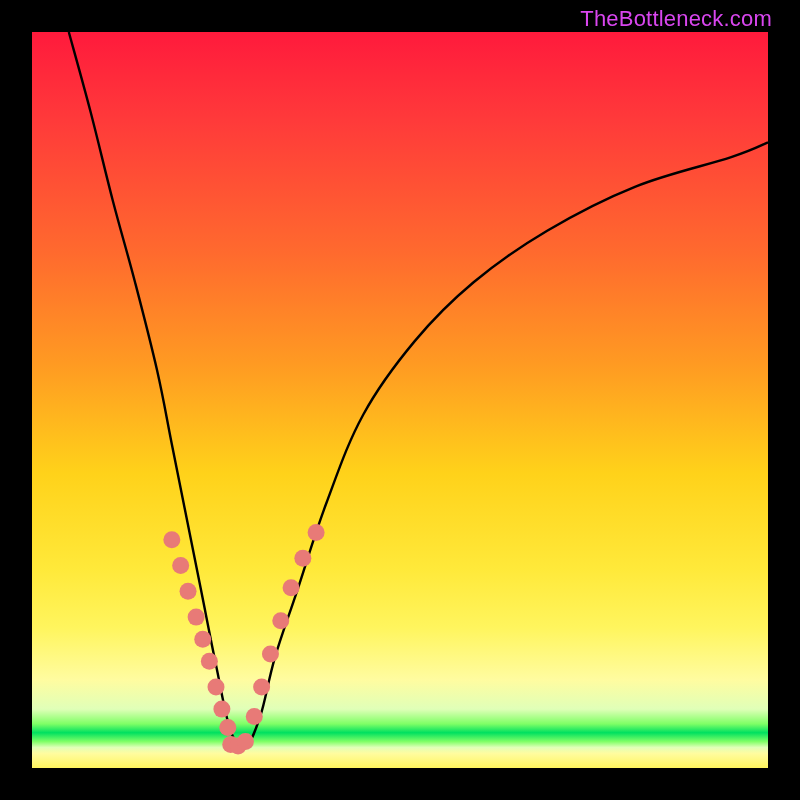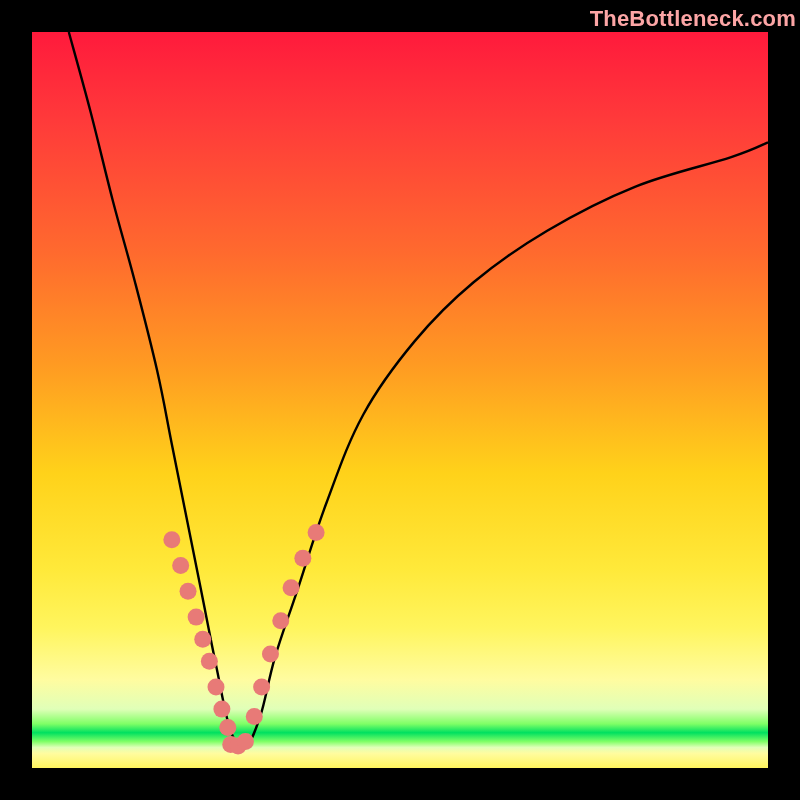--- a/index.html
+++ b/index.html
@@ -41,25 +41,25 @@
       #00e060 95.2%,
       #7fff66 96.4%,
       #e0ffb8 97.2%,
       #fffca0 98%,
       #fff55e 100%
     );
   }
   .watermark {
     position: absolute;
     top: 6px;
-    right: 4px;
-    color: #fca5a5;
+    right: 28px;
+    color: #d946ef;
     font-size: 22px;
     letter-spacing: 0.2px;
-    font-weight: 700;
+    font-weight: 400;
     user-select: none;
   }
   svg.curve {
     position: absolute;
     left: 0;
     top: 0;
     width: 736px;
     height: 736px;
     overflow: visible;
   }

